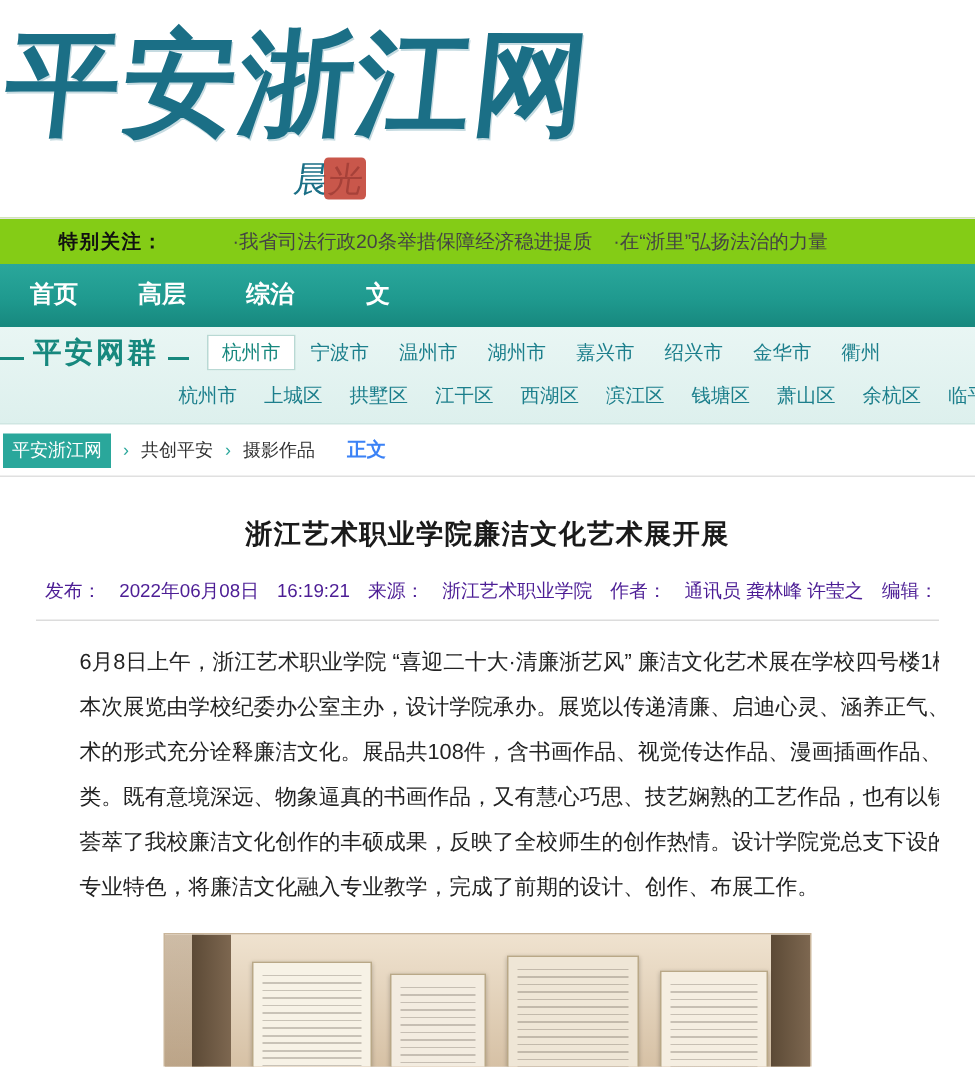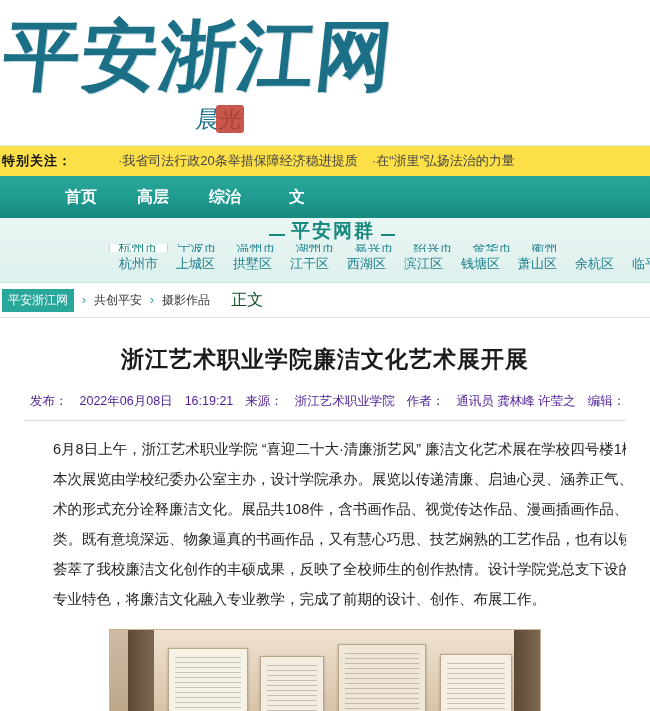--- a/index.html
+++ b/index.html
@@ -60,27 +60,28 @@
     height: 28px;
     background: #c0392b;
     border-radius: 3px;
     opacity: .85;
   }
 
   
   .focus-bar {
     position: relative;
     height: 30px;
-    background: #fde047;
+    background: #84cc16;
     border-top: 1px solid #e3e3e3;
     display: flex;
     align-items: center;
     font-size: 13px;
     overflow: hidden;
     white-space: nowrap;
+    padding-left: 37px;
   }
   .focus-label {
     font-weight: bold;
     color: #111;
     padding-left: 2px;
     letter-spacing: 1px;
     flex: none;
   }
   .focus-items {
     display: flex;
@@ -97,21 +98,20 @@
   }
 
   
   .main-nav {
     height: 42px;
     background: linear-gradient(to bottom, #2aa79b 0%, #1f9a8f 55%, #17887e 100%);
     display: flex;
     align-items: flex-start;
     color: #fff;
     overflow: hidden;
-    padding-left: 45px;
   }
   .main-nav .nav-item {
     flex: none;
     width: 72px;
     text-align: center;
     font-size: 16px;
     font-weight: bold;
     color: #ffffff;
     line-height: 42px;
     white-space: nowrap;
@@ -122,21 +122,20 @@
     background: linear-gradient(to bottom, #e9f6f4 0%, #ddf0ed 100%);
     padding: 0 0 6px 0;
     border-bottom: 1px solid #cfe6e2;
   }
   .net-row1 {
     display: flex;
     align-items: center;
     height: 34px;
     overflow: hidden;
     white-space: nowrap;
-    flex-direction: column;
   }
   .net-title {
     color: #17887e;
     font-size: 19px;
     font-weight: bold;
     padding: 0 6px 0 22px;
     letter-spacing: 2px;
     position: relative;
   }
   .net-title:before {
@@ -212,35 +211,35 @@
     color: #2aa79b;
     font-size: 12px;
     padding: 0 8px;
   }
   .crumb-link {
     color: #333;
     font-size: 12px;
     white-space: nowrap;
   }
   .crumb-cur {
-    color: #14532d;
-    font-size: 16px;
-    font-weight: normal;
+    color: #3b82f6;
+    font-size: 13px;
+    font-weight: bold;
     padding-left: 2px;
   }
 
   
   .article {
     padding: 0 24px;
     overflow: hidden;
   }
   .art-title {
     text-align: center;
     font-family: "DejaVu Serif", serif;
-    font-size: 23px;
+    font-size: 18px;
     font-weight: bold;
     color: #1a1a1a;
     margin: 26px 0 18px 0;
     letter-spacing: 1px;
     white-space: nowrap;
   }
   .art-meta {
     text-align: center;
     font-size: 12.5px;
     color: #4c1d95;

